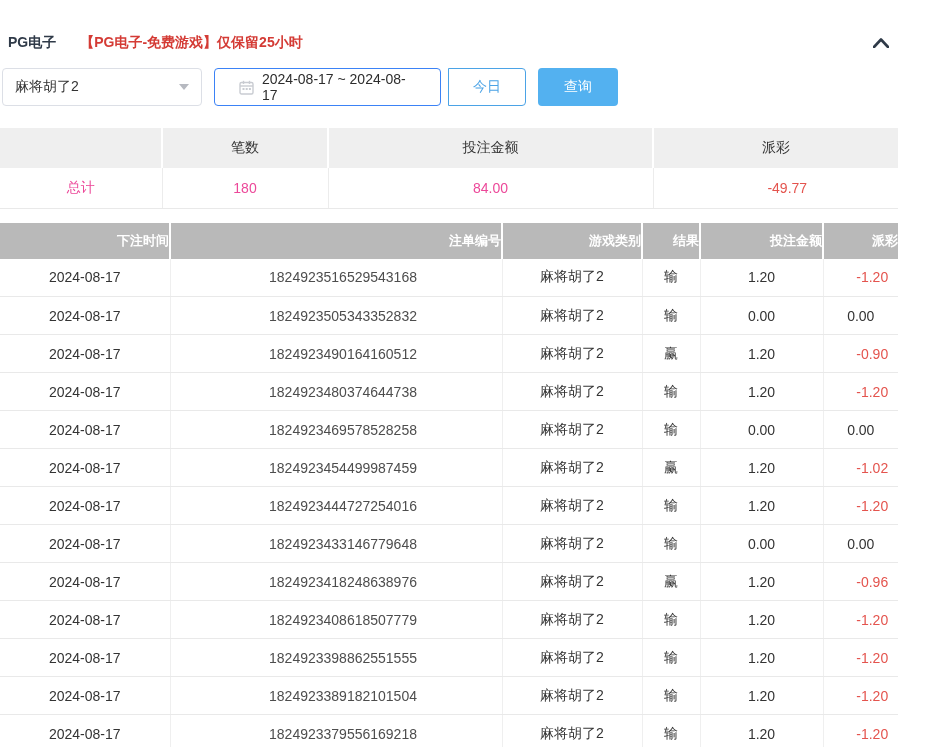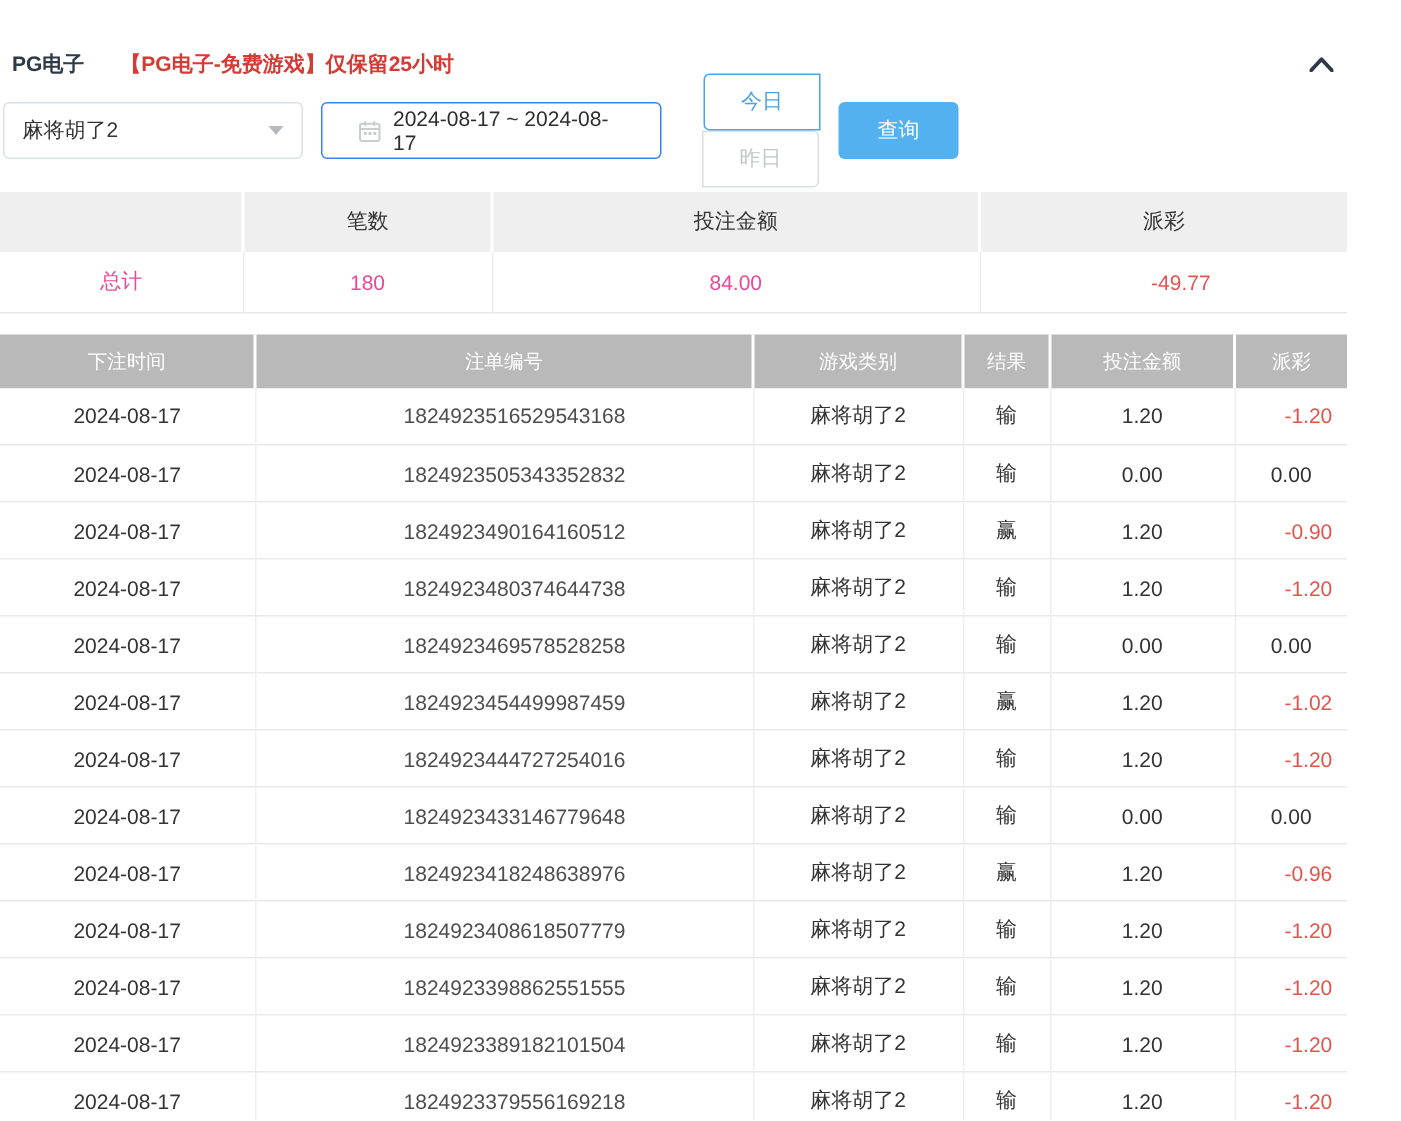--- a/index.html
+++ b/index.html
@@ -12,38 +12,38 @@
   .title { font-size:14px; font-weight:bold; color:#2f3a48; }
   .notice { margin-left:24px; font-size:14px; font-weight:bold; color:#d43b35; }
   .collapse { margin-left:auto; margin-right:44px; width:18px; height:18px; cursor:pointer; display:flex; align-items:center; justify-content:center; }
 
   
   .filter-row { display:flex; align-items:center; height:38px; margin:16px 0 0 2px; }
   .select-box { width:200px; height:38px; border:1px solid #dcdfe6; border-radius:4px; display:flex; align-items:center; justify-content:space-between; padding:0 12px; font-size:14px; color:#333; cursor:pointer; background:#fff; }
   .caret-down { width:0; height:0; border-left:5px solid transparent; border-right:5px solid transparent; border-top:6px solid #b6b9c0; }
   .date-box { margin-left:12px; width:227px; height:38px; border:1px solid #3b82f6; border-radius:4px; display:flex; align-items:center; padding:0 24px; font-size:14px; color:#2d2d2d; cursor:pointer; background:#fff; }
   .date-box .cal { margin-right:8px; display:flex; align-items:center; }
-  .btn-group { display:flex; margin-left:28px;flex-direction:column; }
+  .btn-group { display:flex; margin-left:7px; }
   .qbtn { width:78px; height:38px; background:#fff; border:1px solid #dcdfe6; font-size:14px; color:#c3c6cc; cursor:pointer; margin-left:-1px; position:relative; font-family:inherit; }
   .qbtn:first-child { margin-left:0; border-radius:4px 0 0 4px; }
   .qbtn:last-child { border-radius:0 4px 4px 0; }
   .qbtn.active { color:#4ba3e6; border-color:#4ba3e6; z-index:1; }
   .search-btn { margin-left:12px; width:80px; height:38px; background:#53b1f0; border:none; border-radius:4px; color:#fff; font-size:14px; cursor:pointer; font-family:inherit; }
 
   
   table { border-collapse:collapse; table-layout:fixed; }
   .summary { width:898px; margin-top:22px; font-size:14px; }
   .summary thead th { background:#efefef; height:40px; font-weight:400; color:#333; border-right:2px solid #fff; text-align:center; }
   .summary thead th:last-child { border-right:none; }
   .summary tbody td { height:40px; text-align:center; color:#ec4899; border-right:1px solid #ececec; border-bottom:1px solid #e9e9e9; background:#fff; }
   .summary tbody td:last-child { border-right:none; }
 
   
   .bets { width:898px; margin-top:14px; font-size:14px; }
-  .bets thead th { background:#b9b9b9; height:36px; color:#fff; font-weight:normal; font-size:13px; border-right:2px solid #fff; text-align:center; }
+  .bets thead th { background:#b9b9b9; height:36px; color:#fff; font-weight:bold; font-size:13px; border-right:2px solid #fff; text-align:right; }
   .bets thead th:last-child { border-right:none; }
   .bets tbody td { height:38px; text-align:center; color:#333; border-bottom:1px solid #e9e9e9; border-right:1px solid #efefef; background:#fff; }
   .bets tbody td:last-child { border-right:none; }
   .bets tbody td.id { color:#4d4d4d;padding-left:14px; }
   .neg { color:#e4544e !important;padding-left:23px; }
 </style>
 </head>
 <body>
 
 <div class="page">
@@ -72,21 +72,20 @@
             <line x1="10.5" y1="0.8" x2="10.5" y2="4" stroke="#c9ccd2" stroke-width="1.4"></line>
             <rect x="3.5" y="8" width="2" height="2" fill="#c9ccd2"></rect>
             <rect x="6.7" y="8" width="2" height="2" fill="#c9ccd2"></rect>
             <rect x="9.9" y="8" width="2" height="2" fill="#c9ccd2"></rect>
           </svg>
       </span>
       <span>2024-08-17 ~ 2024-08-17</span>
     </div>
     <div class="btn-group">
       <button class="qbtn active">今日</button>
-      <button class="qbtn">昨日</button>
     </div>
     <button class="search-btn">查询</button>
   </div>
 
   <table class="summary">
     <colgroup>
         <col style="width:162px">
         <col style="width:166px">
         <col style="width:325px">
         <col style="width:245px">

